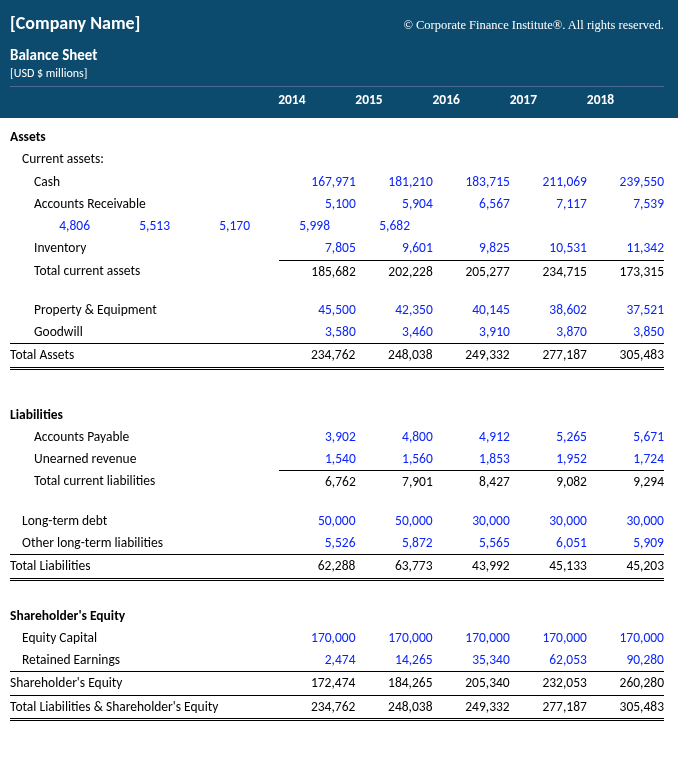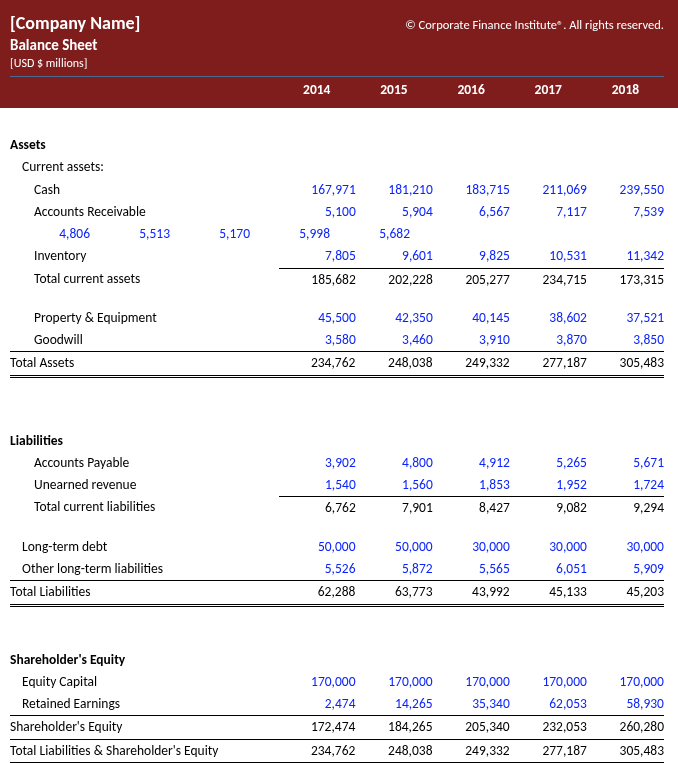--- a/index.html
+++ b/index.html
@@ -5,62 +5,63 @@
   * { box-sizing: border-box; }
   body {
     margin: 0;
     font-family: Calibri, "Segoe UI", Arial, sans-serif;
     font-size: 13.5px;
     background: #fff;
     color: #000;
     width: 678px;
   }
   .header {
-    background: #7f1d1d;
+    background: #0c4a6e;
     color: #fff;
     padding: 12px 14px 10px 10px;
   }
   .header-top {
     display: flex;
     justify-content: space-between;
     align-items: baseline;
   }
   .company-name {
     font-size: 18px;
     font-weight: bold;
   }
   .copyright {
     font-size: 12.5px;
+    font-family: Liberation Serif, serif;
   }
   .subtitle {
     font-size: 15px;
     font-weight: bold;
-    margin-top: 2px;
+    margin-top: 12px;
   }
   .units {
     font-size: 12px;
     margin-top: 2px;
   }
   .years {
     display: flex;
     border-top: 1px solid #4a6a92;
     margin-top: 6px;
     padding-top: 4px;
     font-weight: bold;
   }
   .years .label-col { width: 278px; }
-  .years .num-col { width: 80px; text-align: center; }
+  .years .num-col { width: 80px; text-align: left; }
   .sheet { padding: 6px 14px 18px 10px; }
   .row { display: flex; line-height: 1.65; }
   .label-col { width: 278px; }
   .num-col { width: 80px; text-align: right; font-variant-numeric: tabular-nums; }
   .indent1 { padding-left: 0px; }
   .indent2 { padding-left: 12px; }
   .indent3 { padding-left: 24px; }
-  .section-head { font-weight: bold; margin-top: 20px; }
+  .section-head { font-weight: bold; margin-top: 2px; }
   .blue { color: #0b24fb; }
   .bold { font-weight: normal; align-items: center; }
   .top-border { border-top: 1px solid #000; }
   .double-bottom { border-bottom: 3px double #000; }
   .spacer { height: 16px; }
   .small-spacer { height: 6px; }
 </style>
 </head>
 <body>
 
@@ -228,21 +229,21 @@
     <div class="num-col blue">170,000</div>
     <div class="num-col blue">170,000</div>
     <div class="num-col blue">170,000</div>
   </div>
   <div class="row">
     <div class="label-col indent2">Retained Earnings</div>
     <div class="num-col blue">2,474</div>
     <div class="num-col blue">14,265</div>
     <div class="num-col blue">35,340</div>
     <div class="num-col blue">62,053</div>
-    <div class="num-col blue">58,930</div>
+    <div class="num-col blue">90,280</div>
   </div>
   <div class="row bold">
     <div class="label-col indent1 top-border">Shareholder's Equity</div>
     <div class="num-col top-border">172,474</div>
     <div class="num-col top-border">184,265</div>
     <div class="num-col top-border">205,340</div>
     <div class="num-col top-border">232,053</div>
     <div class="num-col top-border">260,280</div>
   </div>
   <div class="row bold">

